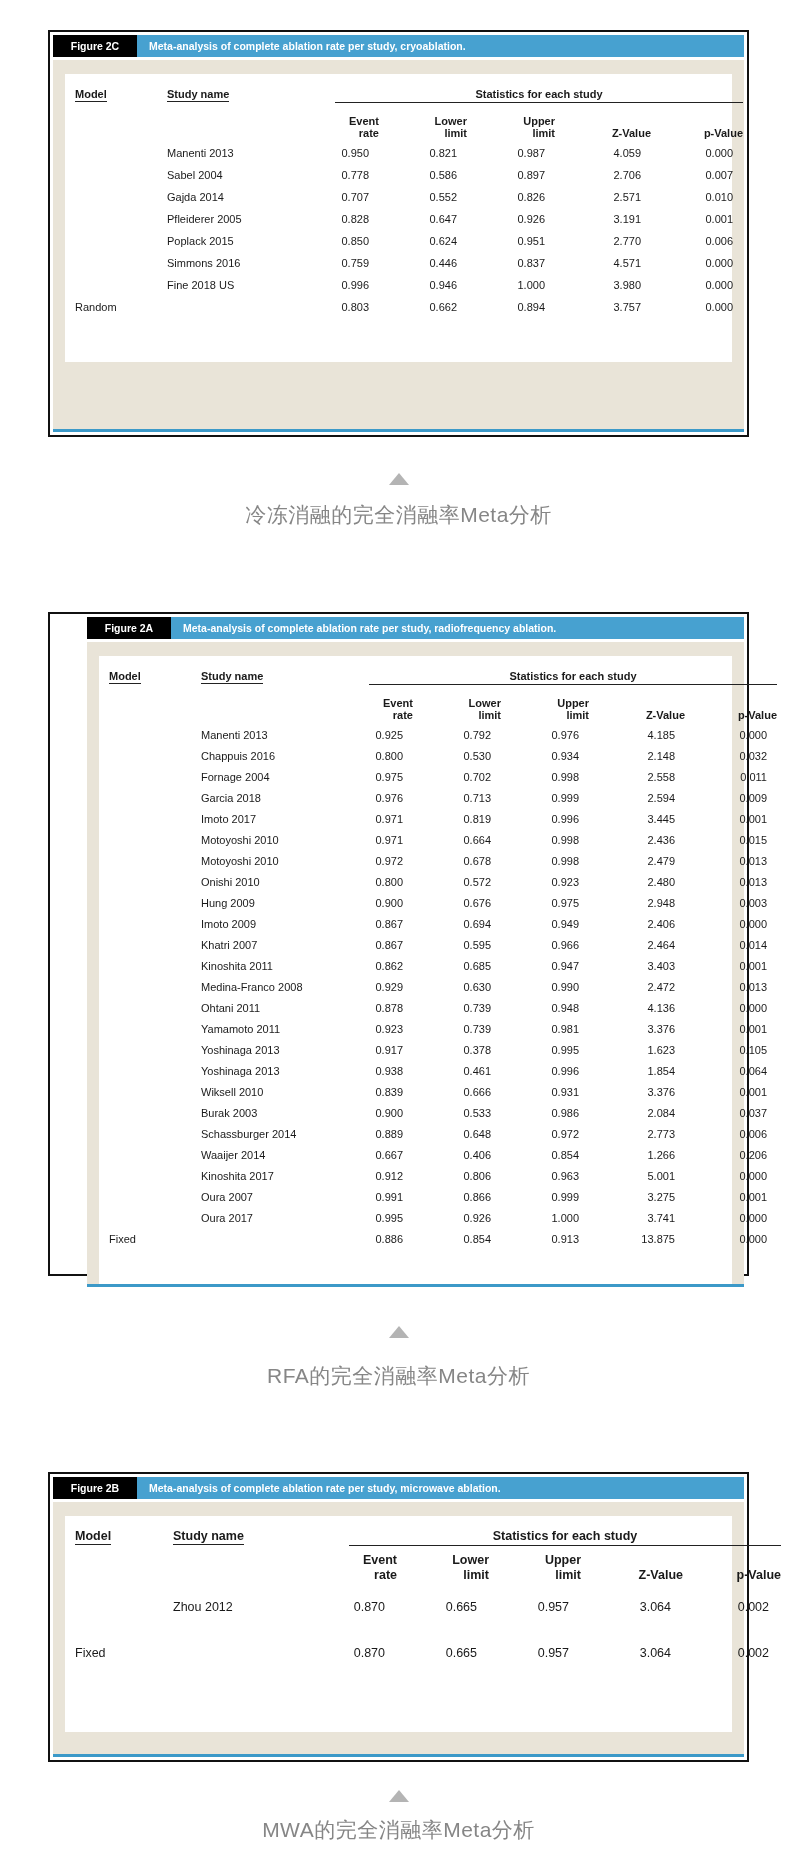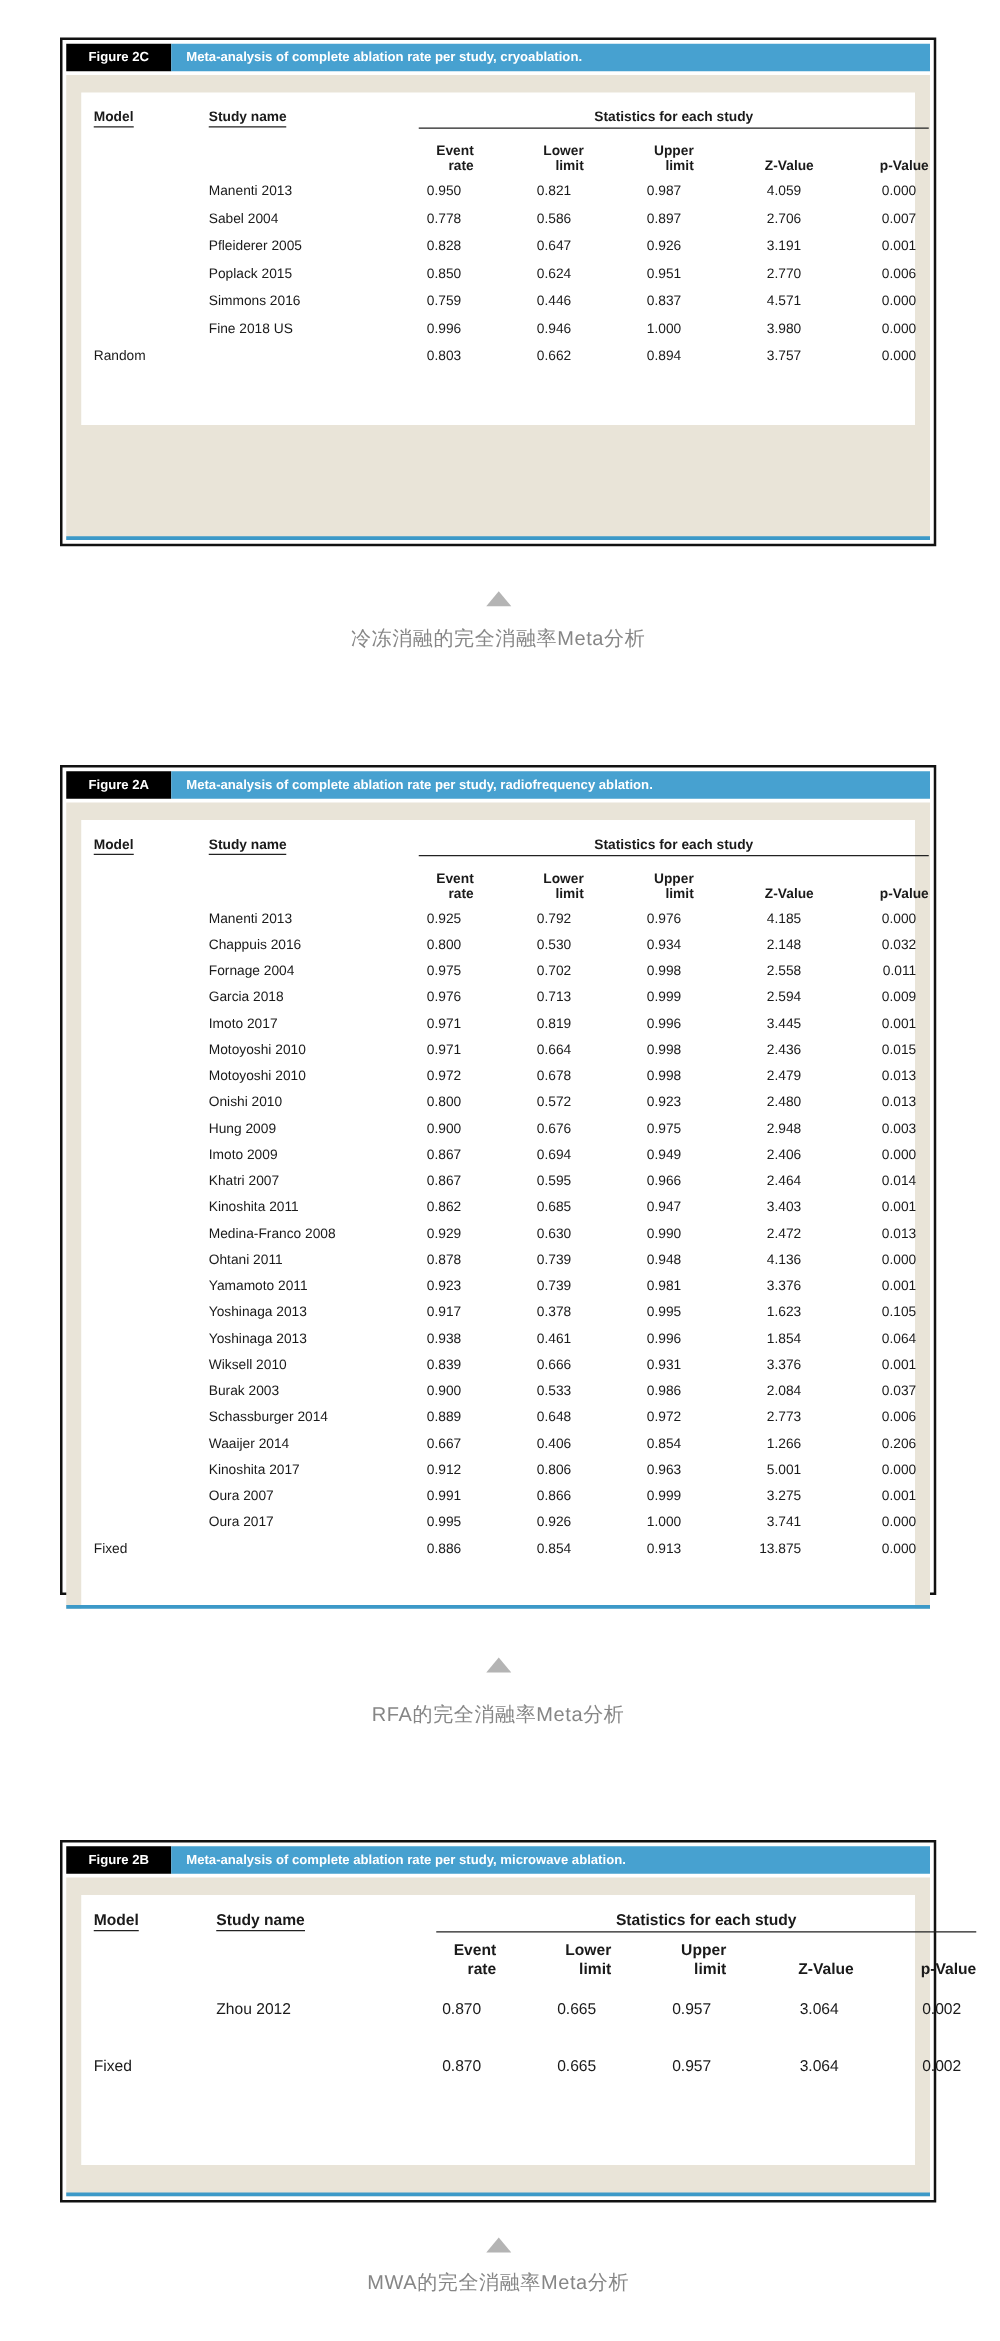--- a/index.html
+++ b/index.html
@@ -7,21 +7,21 @@
     width:800px;height:1873px;position:relative;background:#ffffff;
     font-family:"Liberation Sans","DejaVu Sans",sans-serif;color:#1a1a1a;
     overflow:hidden;
   }
   .fig-block{position:absolute;left:48px;width:701px;}
   .fb1{top:30px;}  .fb2{top:612px;}  .fb3{top:1472px;}
 
   
   .panel{border:2px solid #111;background:#ffffff;box-sizing:border-box;
          display:flex;flex-direction:column;}
-  .fb1 .panel{height:407px;} .fb2 .panel{height:664px;} .fb3 .panel{height:290px;}
+  .fb1 .panel{height:407px;} .fb2 .panel{height:664px;padding-left:34px;} .fb3 .panel{height:290px;}
   .panel-header{display:flex;height:22px;margin:3px;flex:0 0 auto;}
   .fig-label{width:84px;background:#000000;color:#fff;font-size:10.5px;font-weight:bold;
              display:flex;align-items:center;justify-content:center;flex:0 0 auto;}
   .fig-title{flex:1;background:#47a1d0;color:#fff;font-size:10.5px;font-weight:bold;
              display:flex;align-items:center;padding-left:12px;}
   .panel-body{flex:1;background:#e9e4d8;margin:0 3px 3px;position:relative;}
   .panel-body::after{content:"";position:absolute;left:0;right:0;bottom:0;height:3px;
                      background:#3c99c8;}
   .white-box{background:#ffffff;margin:14px 12px 0;padding:10px 10px 12px;box-sizing:border-box;}
 
@@ -53,21 +53,21 @@
            clip-path:polygon(50% 0,100% 50%,50% 100%,0 50%);}
   .axis-row{height:18px;margin-top:var(--axgap);}
   .fb1{--axgap:14px;} .fb2{--axgap:8px;} .fb3{--axgap:26px;}
   .c-span{grid-column:1 / span 7;}
   .axlbl{position:absolute;width:44px;text-align:center;font-weight:bold;top:0;}
 
   
   .tri{width:0;height:0;border-left:10px solid transparent;border-right:10px solid transparent;
        border-bottom:12px solid #b4b4b4;margin:0 auto;}
   .fb1 .tri{margin-top:36px;} .fb2 .tri{margin-top:50px;} .fb3 .tri{margin-top:28px;}
-  .caption{text-align:center;color:#868686;font-size:16px;letter-spacing:0.5px;}
+  .caption{text-align:center;color:#868686;font-size:21px;letter-spacing:0.5px;}
   .fb1 .caption{margin-top:16px;} .fb2 .caption{margin-top:24px;} .fb3 .caption{margin-top:14px;}
 </style>
 </head>
 <body>
 
 <div id="figures-root">
     <section class="fig-block fb1">
       <div class="panel">
         <div class="panel-header">
           <div class="fig-label">Figure 2C</div>
@@ -135,20 +135,38 @@
                 <div class="gl" style="left: 163px;"></div>
                 <div class="gl" style="left: 238px;"></div>
                 <div class="ci" style="left: 175.9px; width: 46.65px;"></div>
                 <div class="cap-l" style="left: 175.1px;"></div>
                 <div class="cap-r" style="left: 221.75px;"></div>
                 <div class="sq" style="width: 15px; height: 15px; left: 197.2px; margin-top: -7.5px;"></div>
               </div>
             </div>
             <div class="trow drow">
               <div class="c-model"></div>
+              <div class="c-study">Gajda 2014</div>
+              <div class="v">0.707</div>
+              <div class="v">0.552</div>
+              <div class="v">0.826</div>
+              <div class="v">2.571</div>
+              <div class="v">0.010</div>
+              <div class="pcell">
+                <div class="gl" style="left: 88px;"></div>
+                <div class="gl" style="left: 163px;"></div>
+                <div class="gl" style="left: 238px;"></div>
+                <div class="ci" style="left: 170.8px; width: 41.1px;"></div>
+                <div class="cap-l" style="left: 170px;"></div>
+                <div class="cap-r" style="left: 211.1px;"></div>
+                <div class="sq" style="width: 16px; height: 16px; left: 186.05px; margin-top: -8px;"></div>
+              </div>
+            </div>
+            <div class="trow drow">
+              <div class="c-model"></div>
               <div class="c-study">Pfleiderer 2005</div>
               <div class="v">0.828</div>
               <div class="v">0.647</div>
               <div class="v">0.926</div>
               <div class="v">3.191</div>
               <div class="v">0.001</div>
               <div class="pcell">
                 <div class="gl" style="left: 88px;"></div>
                 <div class="gl" style="left: 163px;"></div>
                 <div class="gl" style="left: 238px;"></div>

